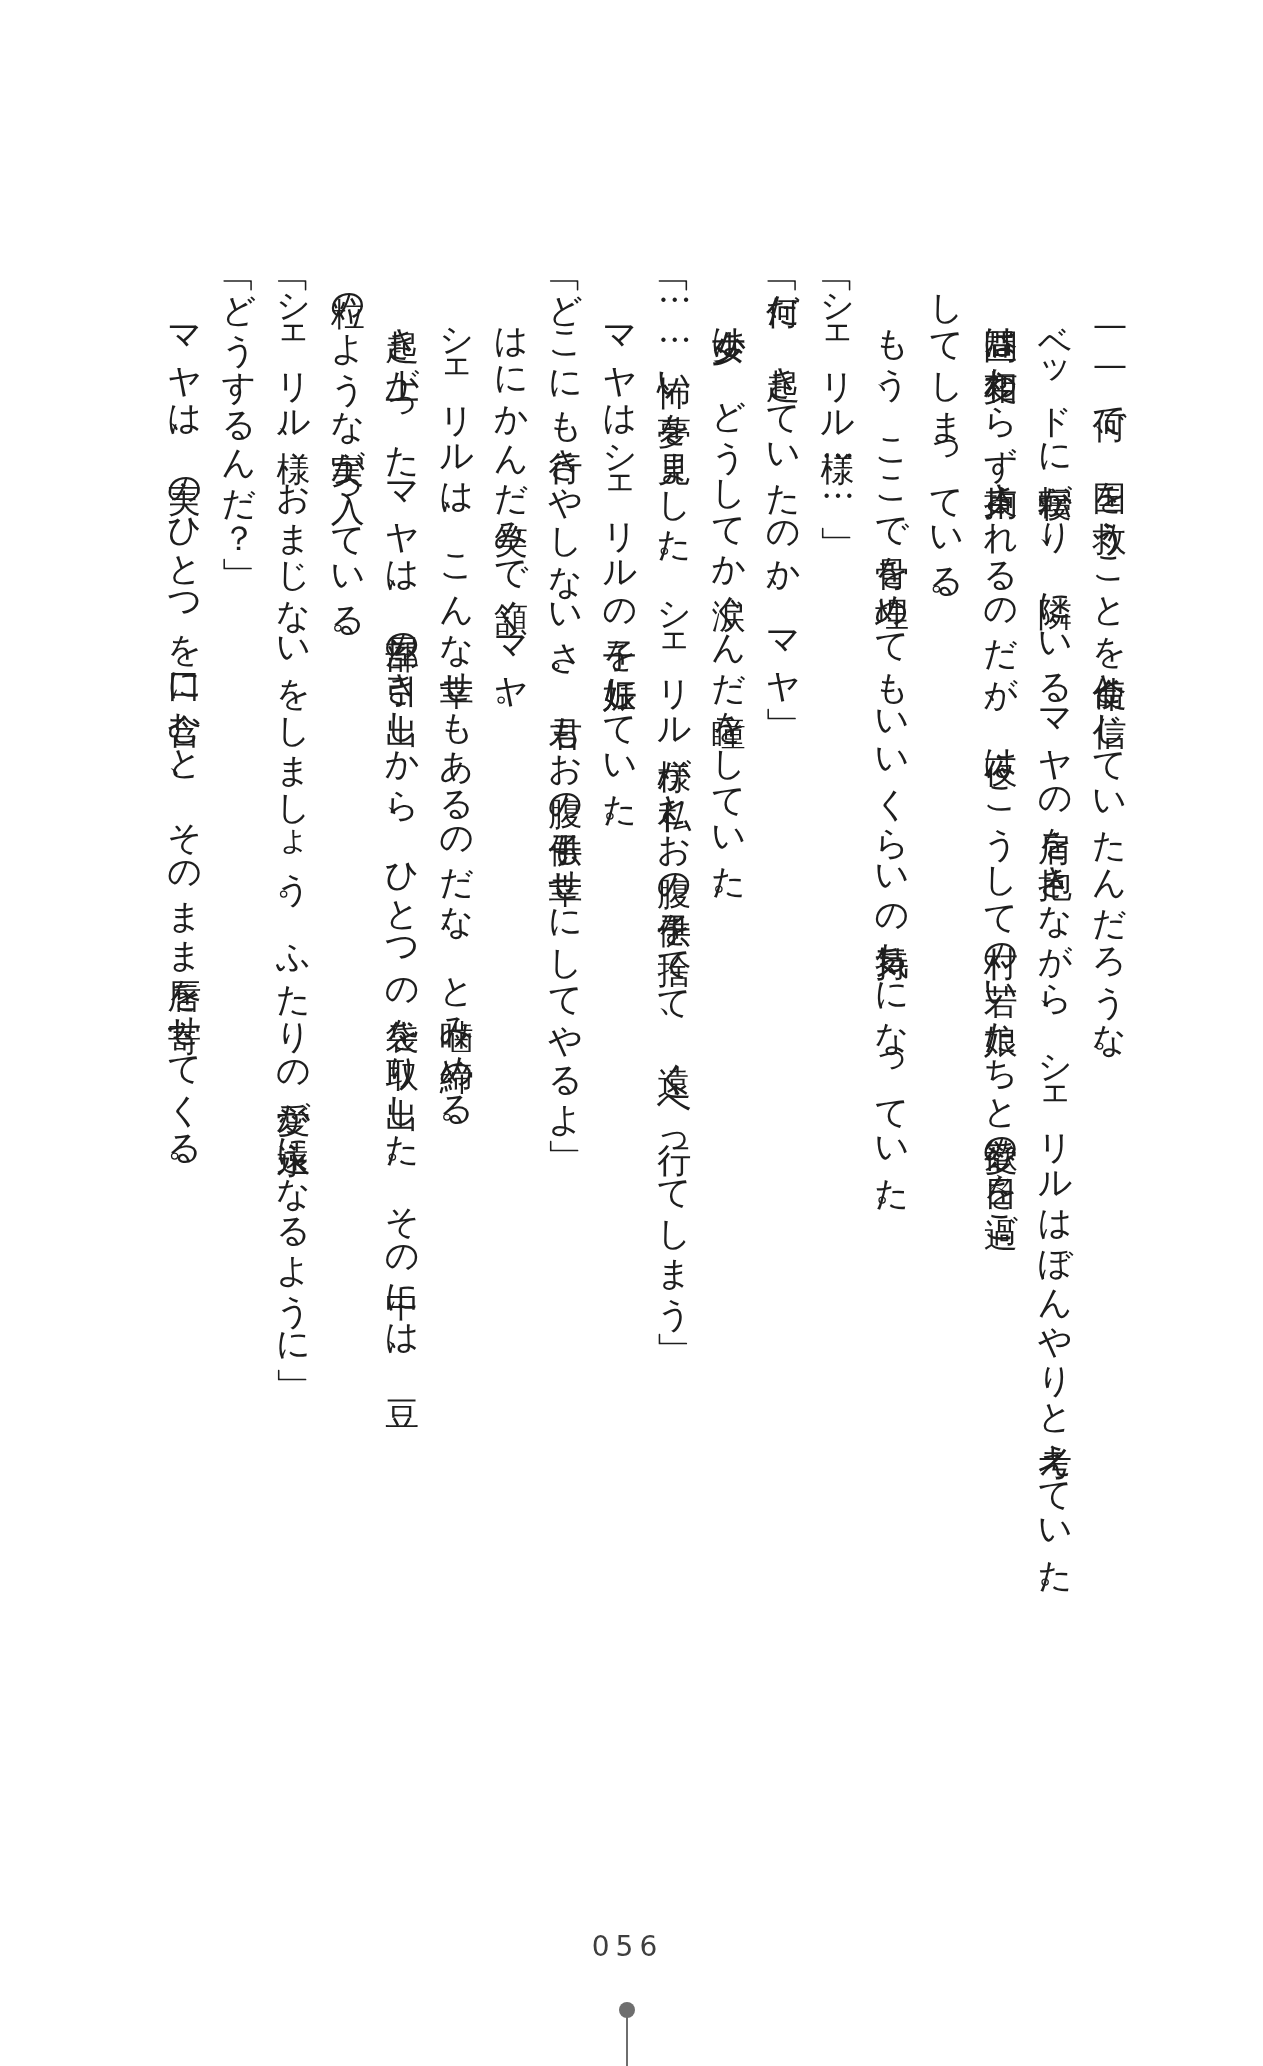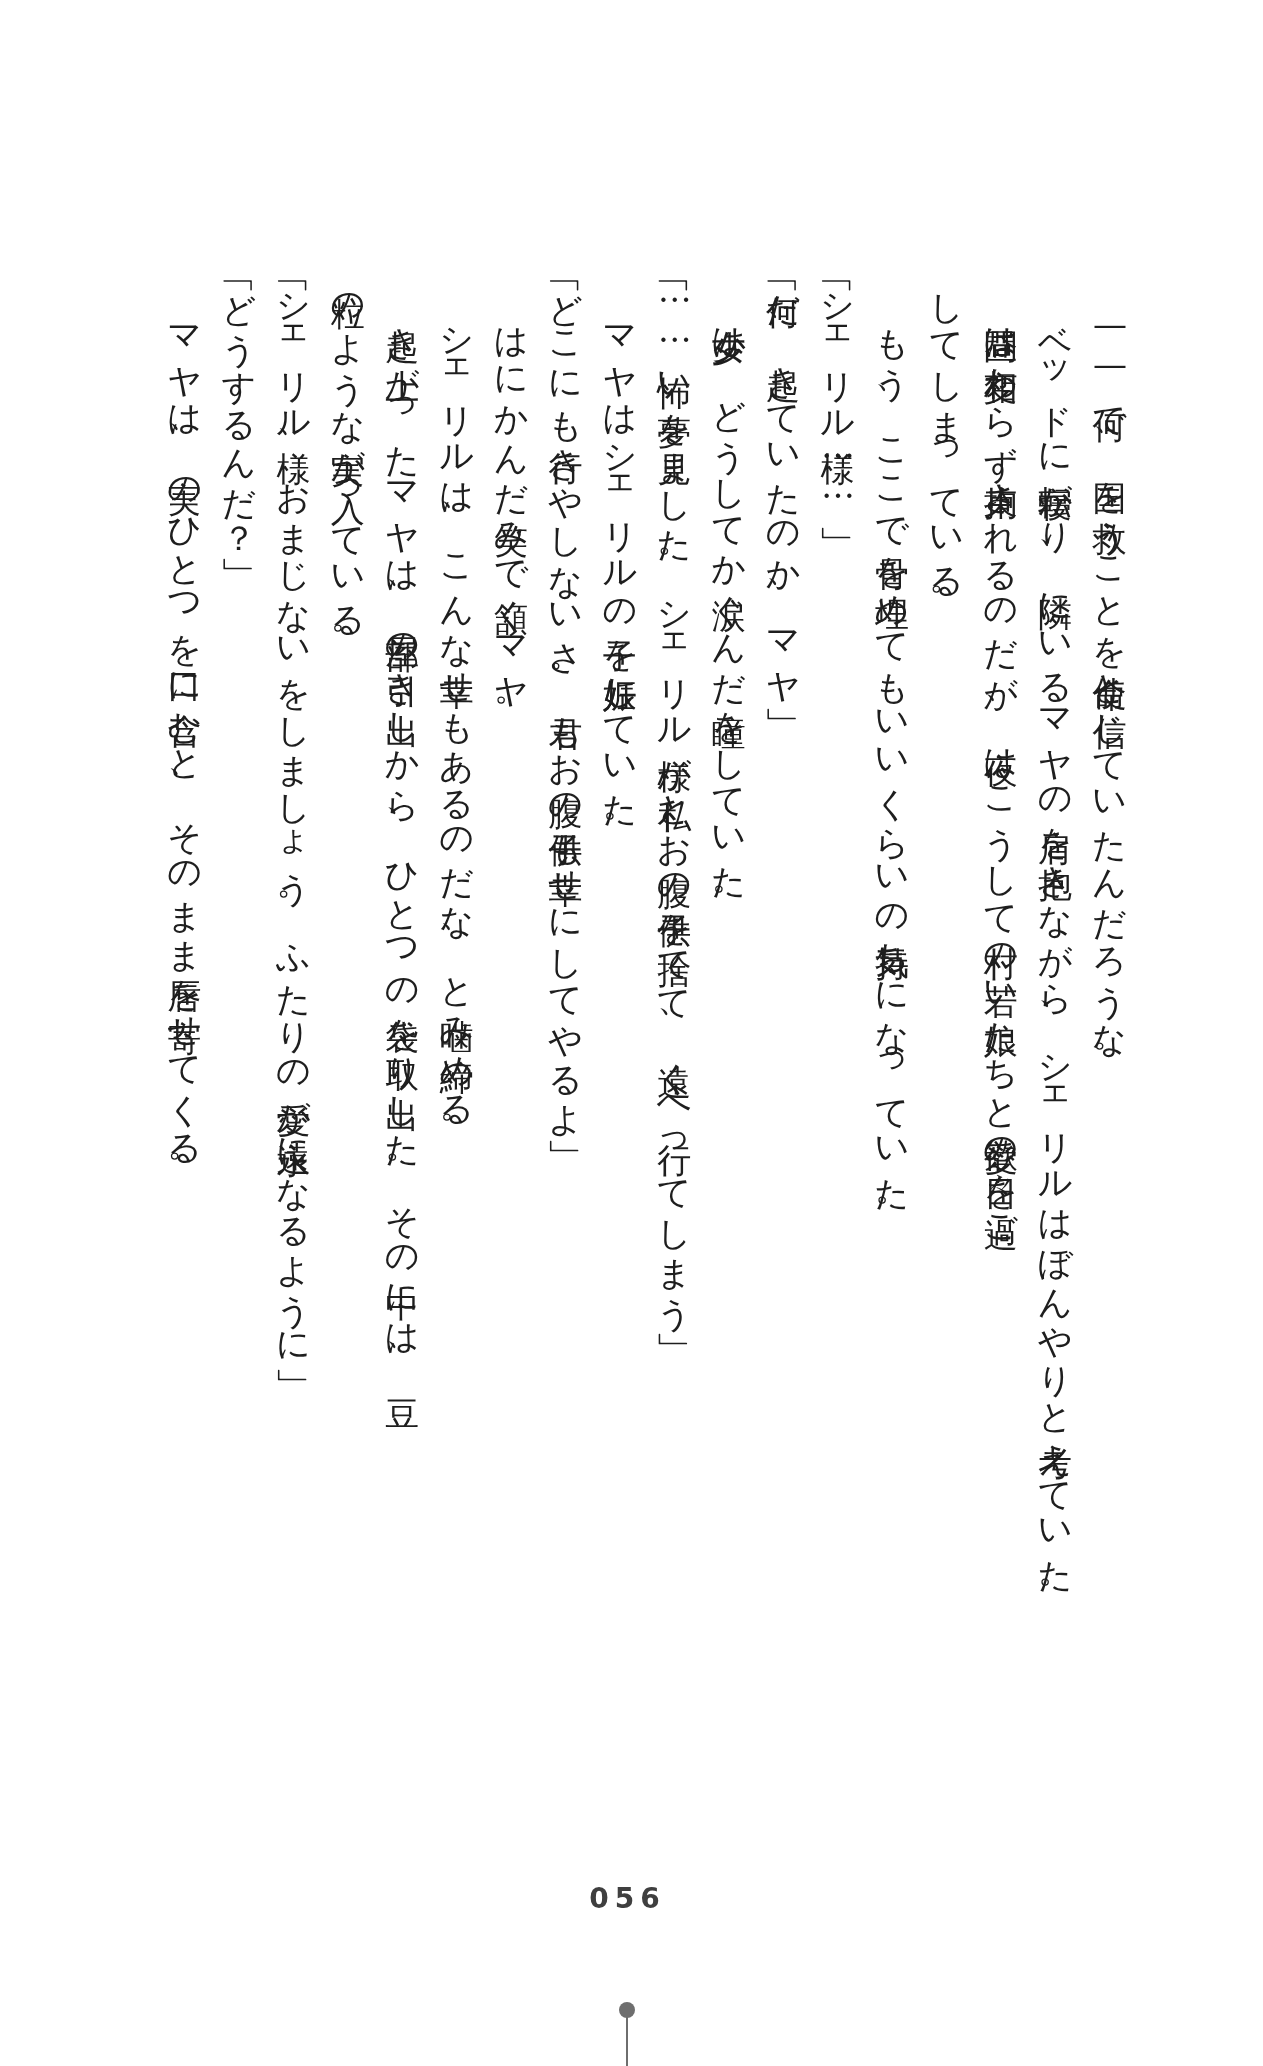--- a/index.html
+++ b/index.html
@@ -37,27 +37,27 @@
     padding: 0;
     white-space: nowrap;
     text-indent: 0;
   }
   .text-block p.line.indent {
     text-indent: 1em;
   }
   
   .folio {
     position: absolute;
-    top: 1882px;
+    top: 1930px;
     left: 0;
     width: 1255px; 
     text-align: center;
     font-family: "DejaVu Sans", "Liberation Sans", sans-serif;
     font-size: 28px;
-    font-weight: 700;
+    font-weight: 400;
     letter-spacing: 6px;
     color: #3f3f3f;
   }
   .folio-dot {
     position: absolute;
     top: 2002px;
     left: 619px;
     width: 16px;
     height: 16px;
     border-radius: 50%;

